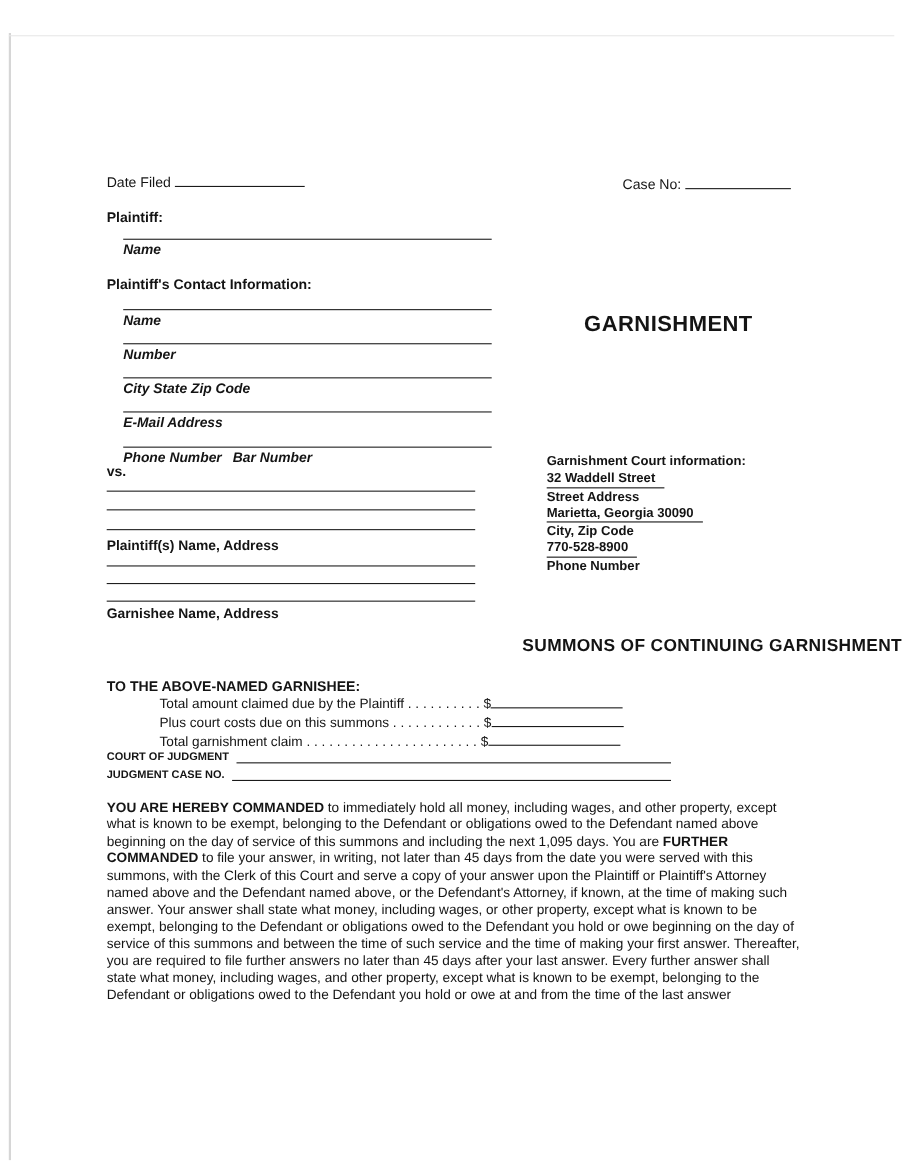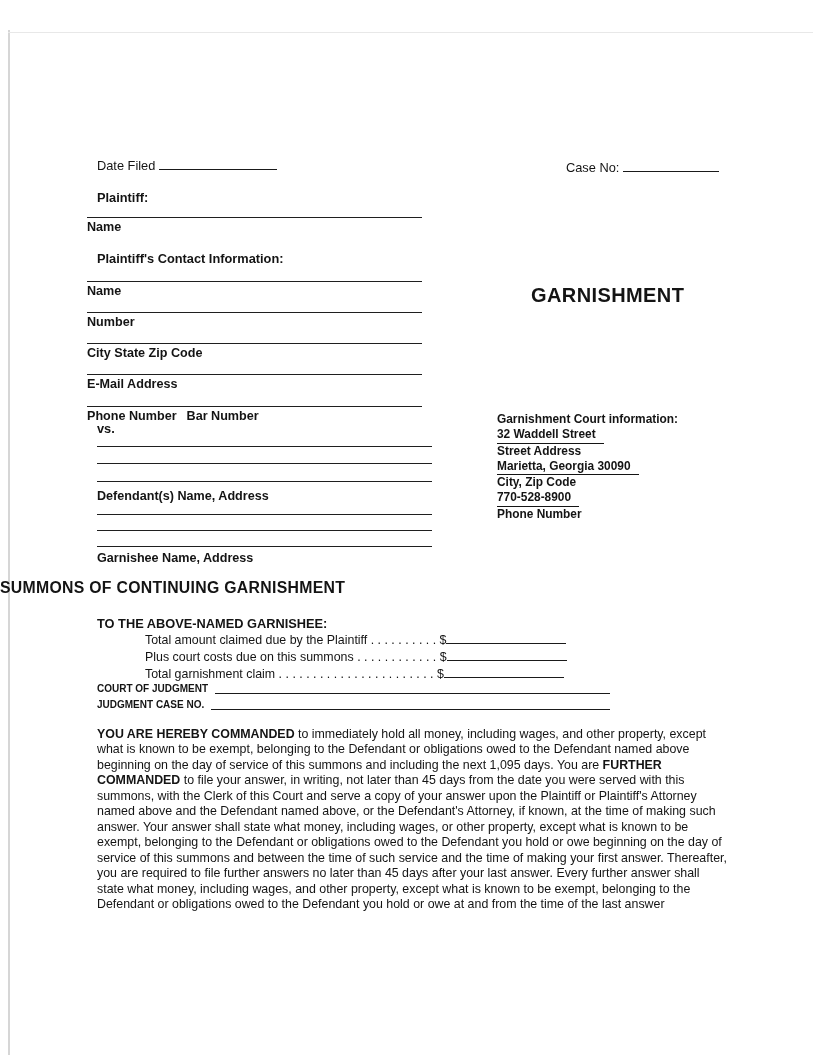--- a/index.html
+++ b/index.html
@@ -23,32 +23,32 @@
     display:inline-block; width:138px; margin:0 3px;
     border-bottom:2px solid #141414; text-align:center;
   }
 
   
   .hdr { font-size:12.8px; }
   .blank { display:inline-block; border-bottom:1.6px solid #1a1a1a; height:12px; vertical-align:baseline; }
 
   
   .sec-label { font-size:12.8px; font-weight:bold; }
-  .field { position:absolute; left:87px; width:335px; }
+  .field { position:absolute; left:112px; width:335px;font-style:italic; }
   .rule { border-top:1.6px solid #1f1f1f; width:100%; height:0; }
   .flabel { font-size:12.6px; font-weight:bold; padding-top:2px; }
   .flabel .gap2 { margin-left:10px; }
 
   
   .garn-head { font-size:20px; font-weight:bold; letter-spacing:0.4px; }
   .court-info { font-size:11.9px; font-weight:bold; line-height:15.3px; width:240px; }
   .uv { display:inline-block; border-bottom:1.5px solid #141414; padding-right:8px; }
 
   
-  .summons-head { width:820px; text-align:left; font-size:15.8px; font-weight:bold; letter-spacing:0.3px; }
+  .summons-head { width:820px; text-align:right; font-size:15.8px; font-weight:bold; letter-spacing:0.3px; }
   .claim-row { font-size:12.4px; white-space:nowrap; }
   .claim-row .blank { width:120px; }
   .judg-row { display:flex; align-items:flex-end; width:513px; }
   .judg-row .jlabel { font-size:10px; font-weight:bold; white-space:nowrap; }
   .judg-row .jblank { flex:1; border-bottom:1.6px solid #1a1a1a; height:14px; margin-left:7px; }
 
   
   .body-par { width:630px; font-size:12.4px; line-height:15.45px; text-align:left; }
 </style>
 </head>
@@ -97,21 +97,21 @@
   <div class="field" style="top:406px;">
     <div class="rule"></div>
     <div class="flabel"><span>Phone Number</span><span class="gap2">Bar Number</span></div>
   </div>
 
   <div class="abs sec-label" style="left:97px; top:421px;">vs.</div>
 
   <div class="abs rule" style="left:97px; top:446px; width:335px;"></div>
   <div class="abs rule" style="left:97px; top:463px; width:335px;"></div>
   <div class="abs rule" style="left:97px; top:481px; width:335px;"></div>
-  <div class="abs flabel" style="left:97px; top:487px;">Defendant(s) Name, Address</div>
+  <div class="abs flabel" style="left:97px; top:487px;">Plaintiff(s) Name, Address</div>
 
   <div class="abs rule" style="left:97px; top:514px; width:335px;"></div>
   <div class="abs rule" style="left:97px; top:530px; width:335px;"></div>
   <div class="abs rule" style="left:97px; top:546px; width:335px;"></div>
   <div class="abs flabel" style="left:97px; top:549px;">Garnishee Name, Address</div>
 
   <div class="abs garn-head" style="left:531px; top:284px;">GARNISHMENT</div>
 
   <div class="abs court-info" style="left:497px; top:412px;">
     <div>Garnishment Court information:</div>

